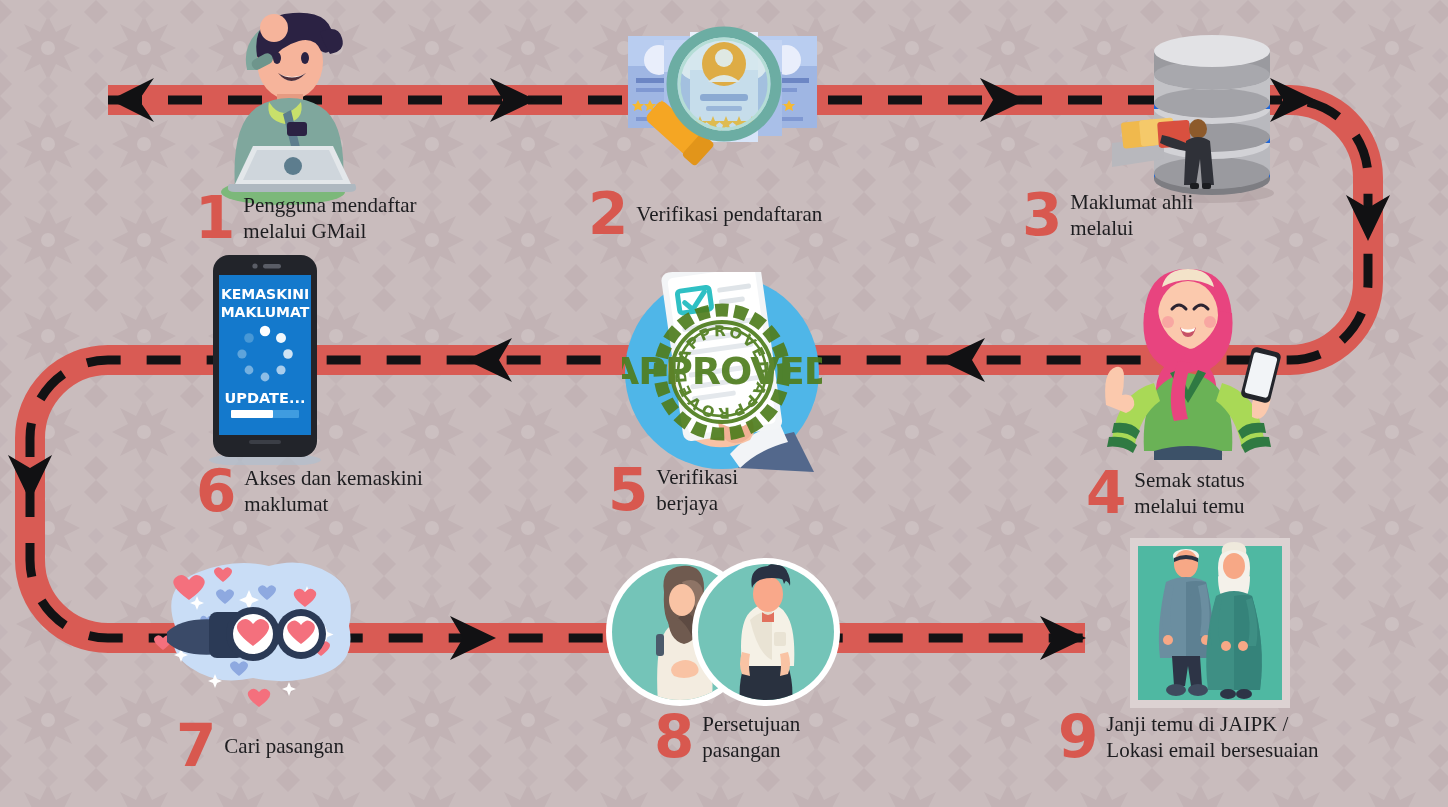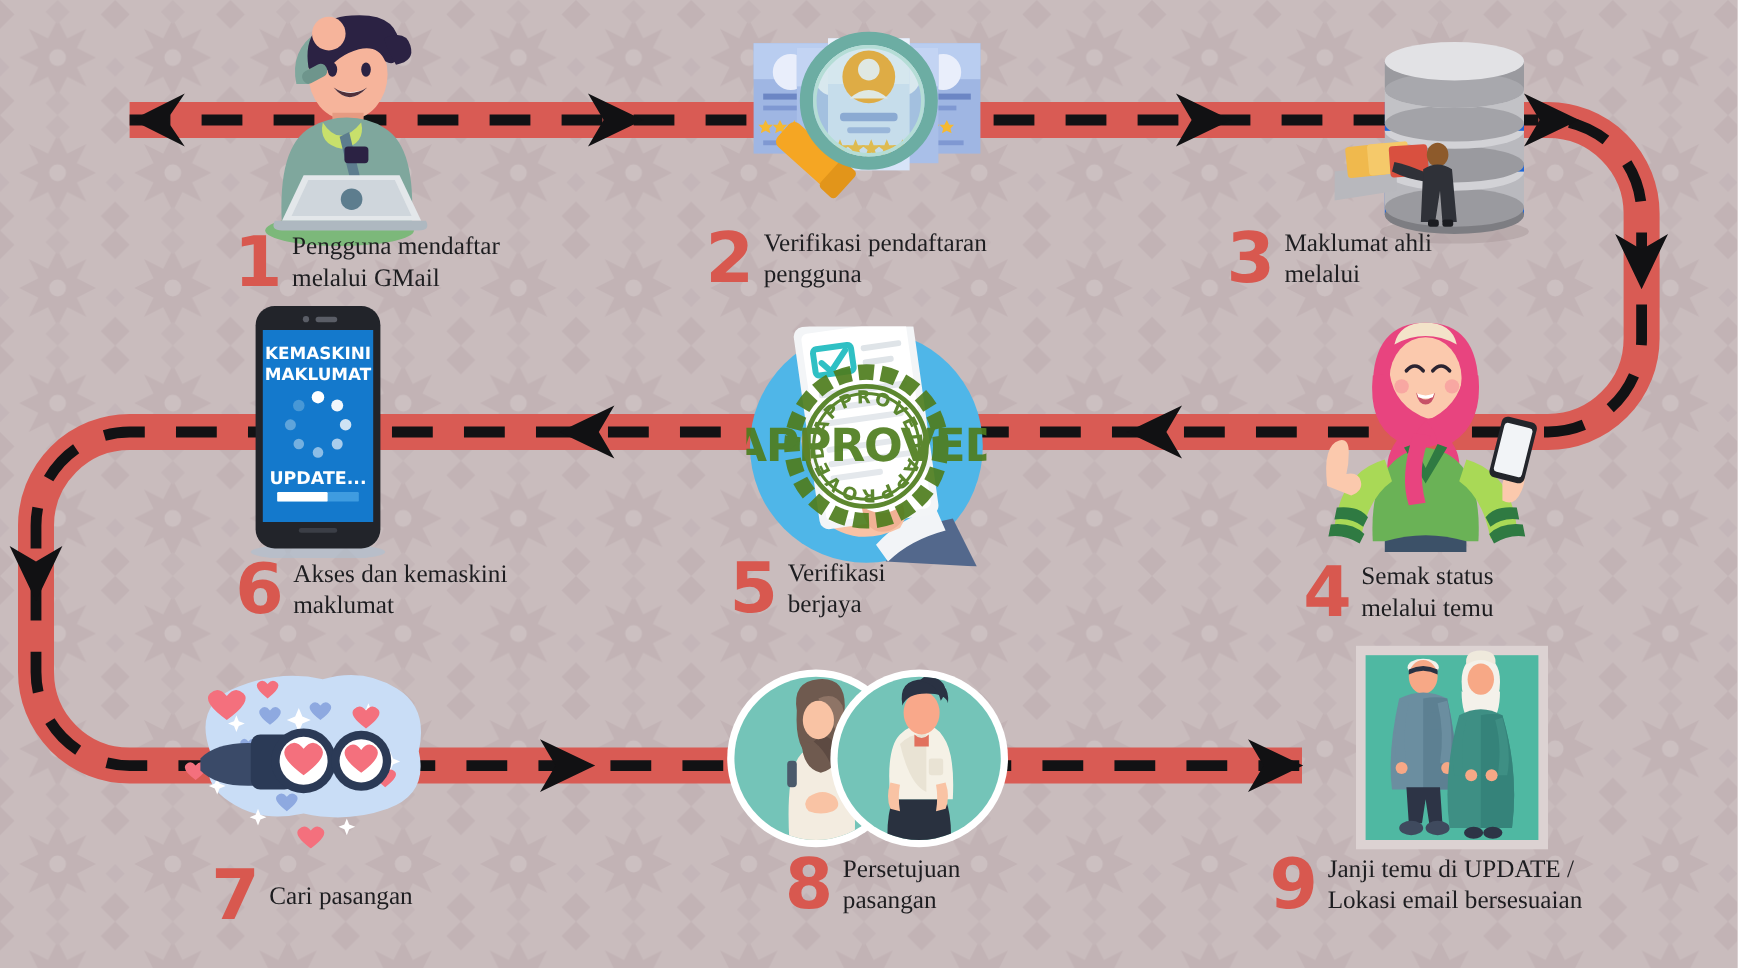--- a/index.html
+++ b/index.html
@@ -496,21 +496,20 @@
     <span class="step-text">
       <span>Pengguna mendaftar</span>
       <span class="l2">melalui GMail</span>
     </span>
   </div>
 
   <div class="step-label" style="left:588px; top:190px;">
     <span class="step-num">2</span>
     <span class="step-text">
       <span>Verifikasi pendaftaran</span>
-      <span class="l2">pengguna</span>
     </span>
   </div>
 
   <div class="step-label" style="left:1022px; top:190px;">
     <span class="step-num">3</span>
     <span class="step-text">
       <span>Maklumat ahli</span>
       <span class="l2">melalui</span>
     </span>
   </div>
@@ -551,18 +550,18 @@
     <span class="step-num">8</span>
     <span class="step-text">
       <span>Persetujuan</span>
       <span class="l2">pasangan</span>
     </span>
   </div>
 
   <div class="step-label" style="left:1058px; top:712px;">
     <span class="step-num">9</span>
     <span class="step-text">
-      <span>Janji temu di UPDATE /</span>
+      <span>Janji temu di JAIPK /</span>
       <span class="l2">Lokasi email bersesuaian</span>
     </span>
   </div>
 
 </div>
 
 </body></html>

